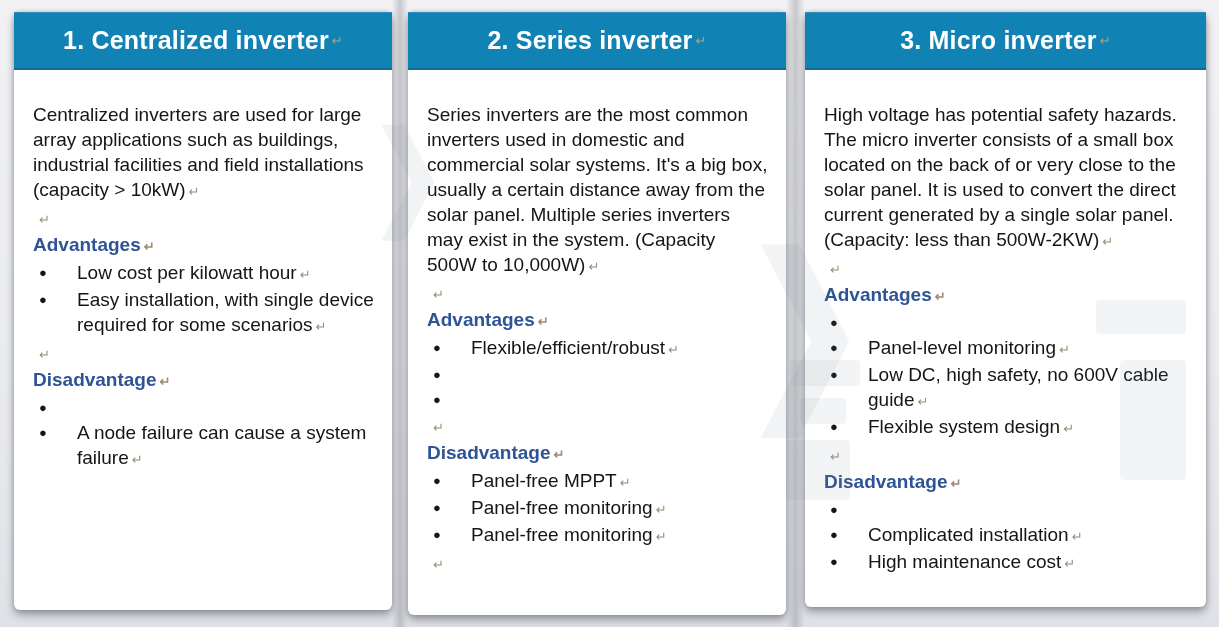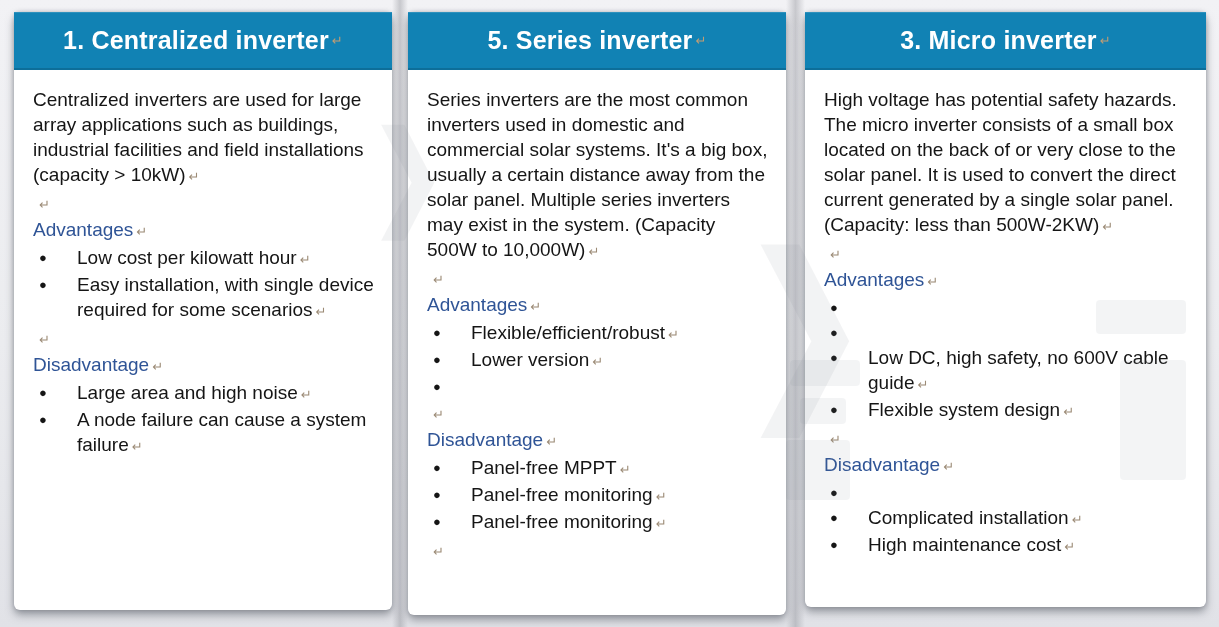--- a/index.html
+++ b/index.html
@@ -29,28 +29,28 @@
     border-bottom:2px solid var(--header-border,#0d6e99);
     box-shadow:inset 0 1px 0 rgba(255,255,255,.12);
     color:var(--header-text,#ffffff);
     height:56px;flex:0 0 auto;
     display:flex;align-items:center;justify-content:center;
     font-size:25px;font-weight:bold;letter-spacing:.2px;
   }
   .card-header .pmark{color:#c09d74;font-weight:normal;}
 
   .card-body{
-    padding:17px 18px 0 19px;
+    padding:32px 18px 0 19px;
     font-size:19px;line-height:25px;color:var(--body-text,#151515);
   }
   .card-body p{margin:0;}
   .blank-line{height:28px;line-height:28px;padding-left:3px;}
 
   h3.section{
-    margin:0;font-size:19px;line-height:26px;font-weight:normal;
+    margin:0;font-size:19px;line-height:26px;font-weight:bold;
     color:var(--section-heading,#2F5496);
   }
 
   ul.bullets{list-style:none;margin:0;padding:0;}
   ul.bullets li{display:flex;}
   ul.bullets .bullet{flex:0 0 44px;padding-left:6px;font-size:13px;line-height:25px;box-sizing:border-box;}
   ul.bullets .li-text{flex:1;}
 
   .pmark{
     color:var(--paragraph-mark,#9c8b76);
@@ -97,47 +97,45 @@
         <li>
           <span class="bullet">●</span>
           <span class="li-text">Easy installation, with single device required for some scenarios<span class="pmark">↵</span></span>
         </li>
       </ul>
     <p class="blank-line"><span class="pmark">↵</span></p>
     <h3 class="section"><span>Disadvantage</span><span class="pmark">↵</span></h3>
     <ul class="bullets">
         <li>
           <span class="bullet">●</span>
-          <span class="li-text">Large area and high noise<span class="pmark">↵</span></span>
         </li>
         <li>
           <span class="bullet">●</span>
           <span class="li-text">A node failure can cause a system failure<span class="pmark">↵</span></span>
         </li>
       </ul>
   </div>
 </article>
 
 <article class="card card-2">
   <header class="card-header">
-    <span>5. Series inverter</span>
+    <span>2. Series inverter</span>
     <span class="pmark">↵</span>
   </header>
   <div class="card-body">
     <p><span>Series inverters are the most common inverters used in domestic and commercial solar systems. It's a big box, usually a certain distance away from the solar panel. Multiple series inverters may exist in the system. (Capacity 500W to 10,000W)</span><span class="pmark">↵</span></p>
     <p class="blank-line"><span class="pmark">↵</span></p>
     <h3 class="section"><span>Advantages</span><span class="pmark">↵</span></h3>
     <ul class="bullets">
         <li>
           <span class="bullet">●</span>
           <span class="li-text">Flexible/efficient/robust<span class="pmark">↵</span></span>
         </li>
         <li>
           <span class="bullet">●</span>
-          <span class="li-text">Lower version<span class="pmark">↵</span></span>
         </li>
         <li>
           <span class="bullet">●</span>
         </li>
       </ul>
     <p class="blank-line"><span class="pmark">↵</span></p>
     <h3 class="section"><span>Disadvantage</span><span class="pmark">↵</span></h3>
     <ul class="bullets">
         <li>
           <span class="bullet">●</span>
@@ -164,20 +162,21 @@
   <div class="card-body">
     <p><span>High voltage has potential safety hazards. The micro inverter consists of a small box located on the back of or very close to the solar panel. It is used to convert the direct current generated by a single solar panel. (Capacity: less than 500W-2KW)</span><span class="pmark">↵</span></p>
     <p class="blank-line"><span class="pmark">↵</span></p>
     <h3 class="section"><span>Advantages</span><span class="pmark">↵</span></h3>
     <ul class="bullets">
         <li>
           <span class="bullet">●</span>
         </li>
         <li>
           <span class="bullet">●</span>
+          <span class="li-text">Panel-level monitoring<span class="pmark">↵</span></span>
         </li>
         <li>
           <span class="bullet">●</span>
           <span class="li-text">Low DC, high safety, no 600V cable guide<span class="pmark">↵</span></span>
         </li>
         <li>
           <span class="bullet">●</span>
           <span class="li-text">Flexible system design<span class="pmark">↵</span></span>
         </li>
       </ul>

